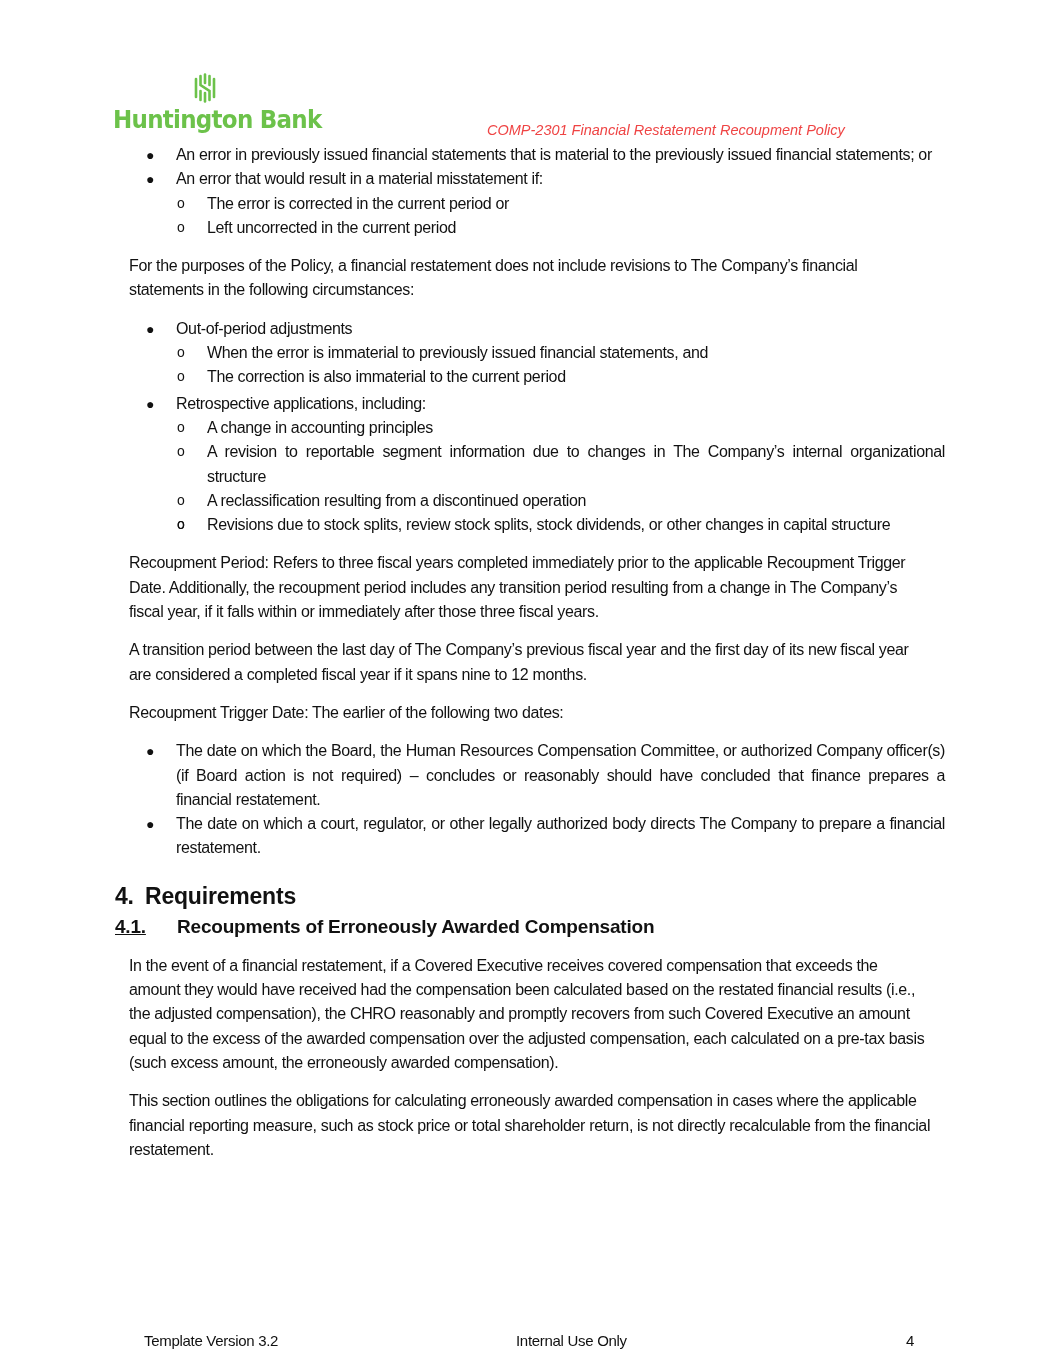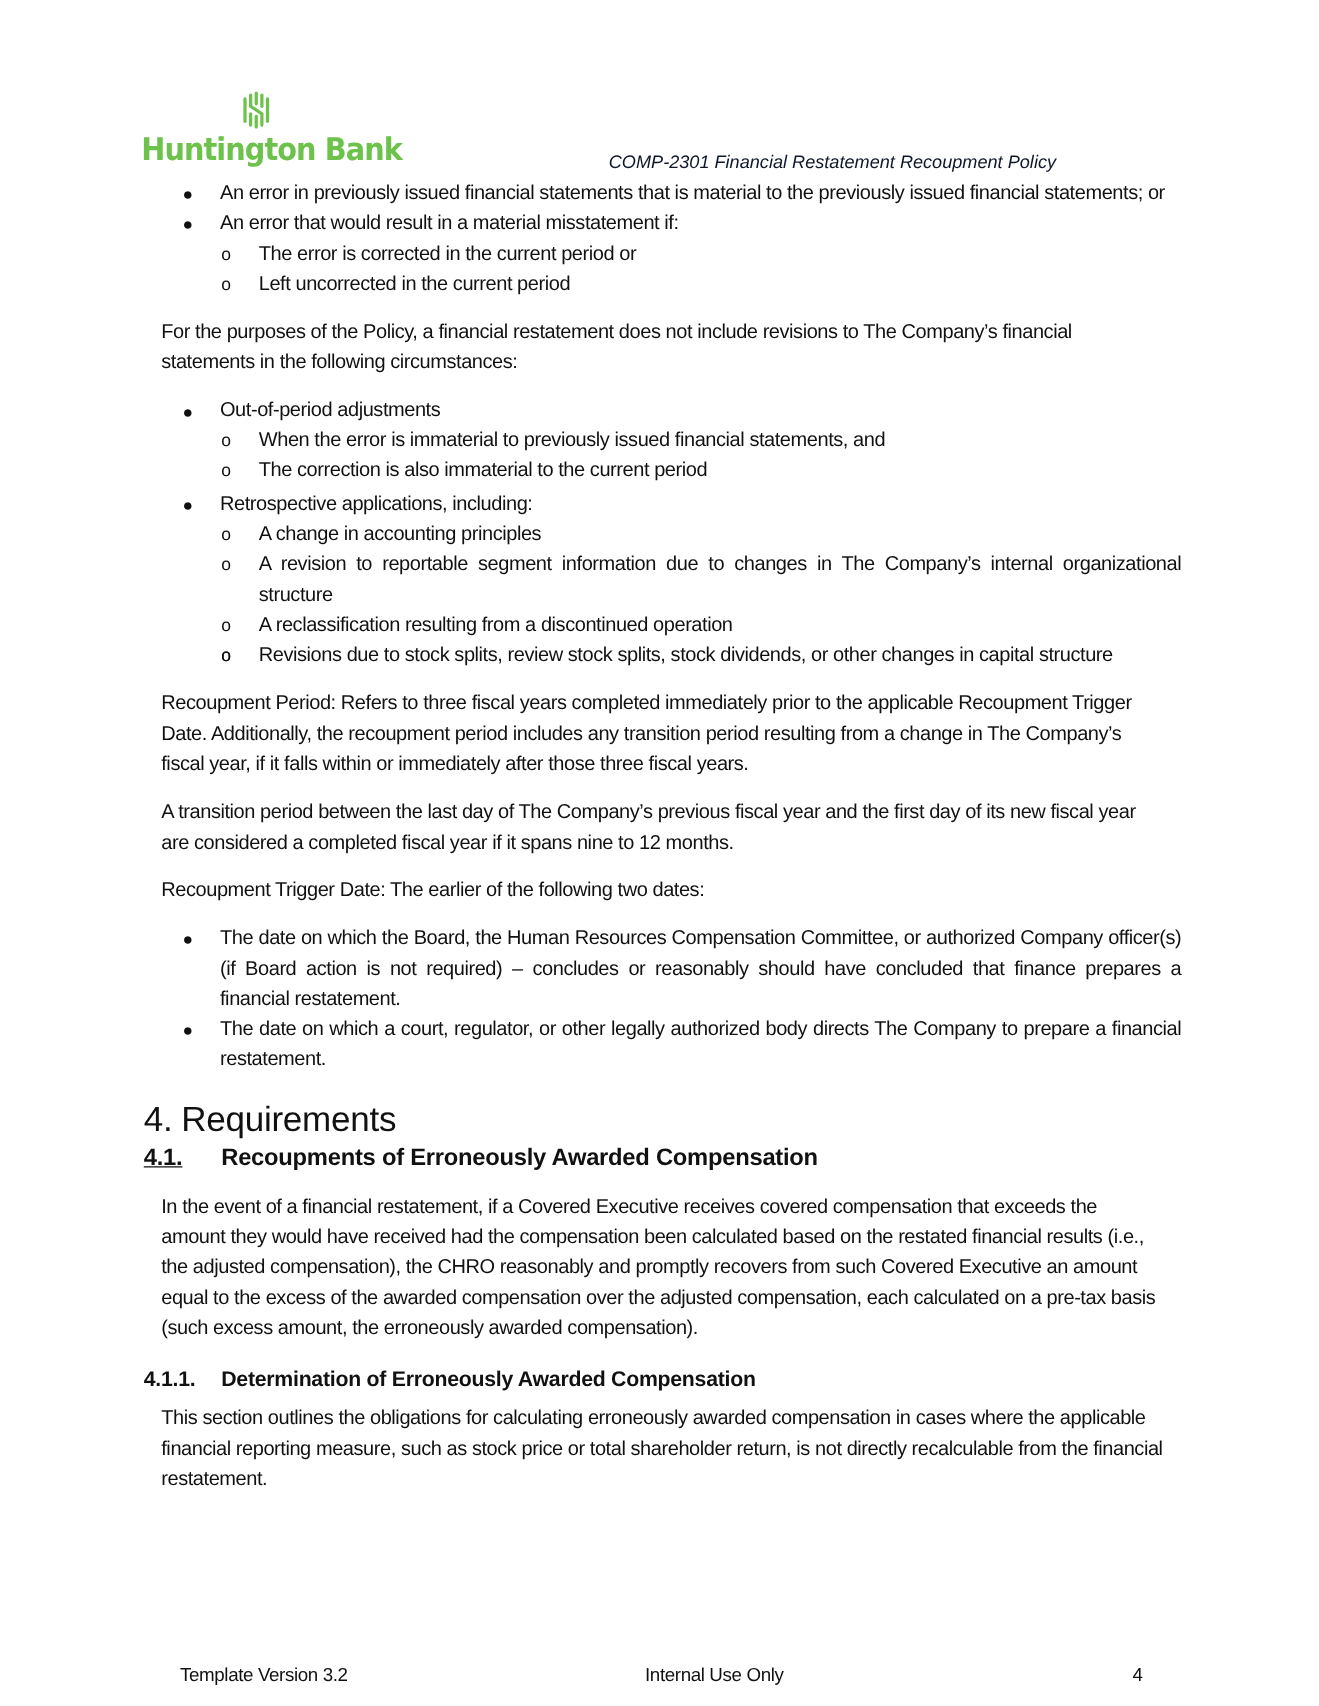--- a/index.html
+++ b/index.html
@@ -7,38 +7,38 @@
          font-family: "Liberation Sans", sans-serif; color: #111; }
   .page { position: absolute; left: 0; top: 12px; width: 1055px; height: 1365px; }
 
   .logo { position: absolute; left: 113px; top: 60px; width: 190px; height: 66px; }
   .logo-mark { position: absolute; left: 77px; top: 0; width: 30px; height: 32px; }
   .logo-text { position: absolute; left: 0; top: 33px; font-family: "DejaVu Sans", sans-serif;
                font-weight: bold; font-size: 25px; letter-spacing: -0.8px; color: #6cc24a;
                transform: scaleX(0.92); transform-origin: left top; white-space: nowrap; }
 
   .doc-title { position: absolute; left: 487px; top: 110px; font-style: italic;
-               font-size: 14.5px; color: #0f172a; white-space: nowrap; }
+               font-size: 14.5px; color: #ef4444; white-space: nowrap; }
 
   .body { position: absolute; left: 115px; top: 131px; width: 830px;
           font-size: 16px; line-height: 24.3px; }
   .txt { letter-spacing: -0.35px; }
   ul { margin: 0; padding: 0; list-style: none; }
   li { position: relative; }
   .l1 { padding-left: 61px; }
   .l1 > .marker { position: absolute; left: 31px; top: 0; font-size: 14px; }
   .l2 { padding-left: 92px; }
   .l2 > .marker { position: absolute; left: 62px; top: -1px; font-size: 14px; }
   .just { text-align: justify; }
   p { margin: 14px; }
   .gap { margin-top: 10px; }
   .gap-sm { margin-top: 11px; }
   b { font-weight: normal; }
 
-  h2 { margin: 20px 0 0 0; font-size: 28px; font-weight: normal; line-height: 30px; letter-spacing: -0.2px; }
+  h2 { margin: 20px 0 0 0; font-size: 23px; font-weight: bold; line-height: 30px; letter-spacing: -0.2px; }
   h3 { margin: 3px 0 0 0; font-size: 19px; font-weight: bold; line-height: 26px; letter-spacing: -0.2px; }
   h4 { margin: 16px 0 0 0; font-size: 17px; font-weight: bold; line-height: 26px; letter-spacing: -0.2px; }
   .hnum { display: inline-block; }
   h3 .hnum { width: 62px; text-decoration: underline; }
   h4 .hnum { width: 62px; }
   h2 .hnum { width: 30px; }
 
   .footer { position: absolute; top: 1320px; left: 0; width: 1055px; font-size: 15px; }
   .footer span { position: absolute; white-space: nowrap; letter-spacing: -0.3px; text-align: center; }
   .f-left { left: 144px; }
@@ -142,21 +142,20 @@
         <span class="marker">●</span>
         <span>The date on which a court, regulator, or other legally authorized body directs The Company to prepare a financial restatement.</span>
       </li>
     </ul>
 
     <h2><span class="hnum">4.</span><span>Requirements</span></h2>
 
     <h3><span class="hnum">4.1.</span><span>Recoupments of Erroneously Awarded Compensation</span></h3>
     <p>In the event of a financial restatement, if a Covered Executive receives covered compensation that exceeds the amount they would have received had the compensation been calculated based on the restated financial results (i.e., the adjusted compensation), the  CHRO reasonably and promptly  recovers from such Covered Executive an amount equal to the excess of the awarded compensation over the adjusted compensation, each calculated on a pre-tax basis (such excess amount, the erroneously awarded compensation).</p>
 
-    <h4><span class="hnum">4.1.1.</span><span>Determination of Erroneously Awarded Compensation</span></h4>
     <p style="margin-top:6px">This section outlines the obligations for calculating erroneously awarded compensation in cases where the applicable financial reporting measure, such as stock price or total shareholder return, is not directly recalculable from the financial restatement.</p>
   </div>
 
   <div class="footer">
     <span class="f-left">Template Version 3.2</span>
     <span class="f-center">Internal Use Only</span>
     <span class="f-right">4</span>
   </div>
 </div>
 

